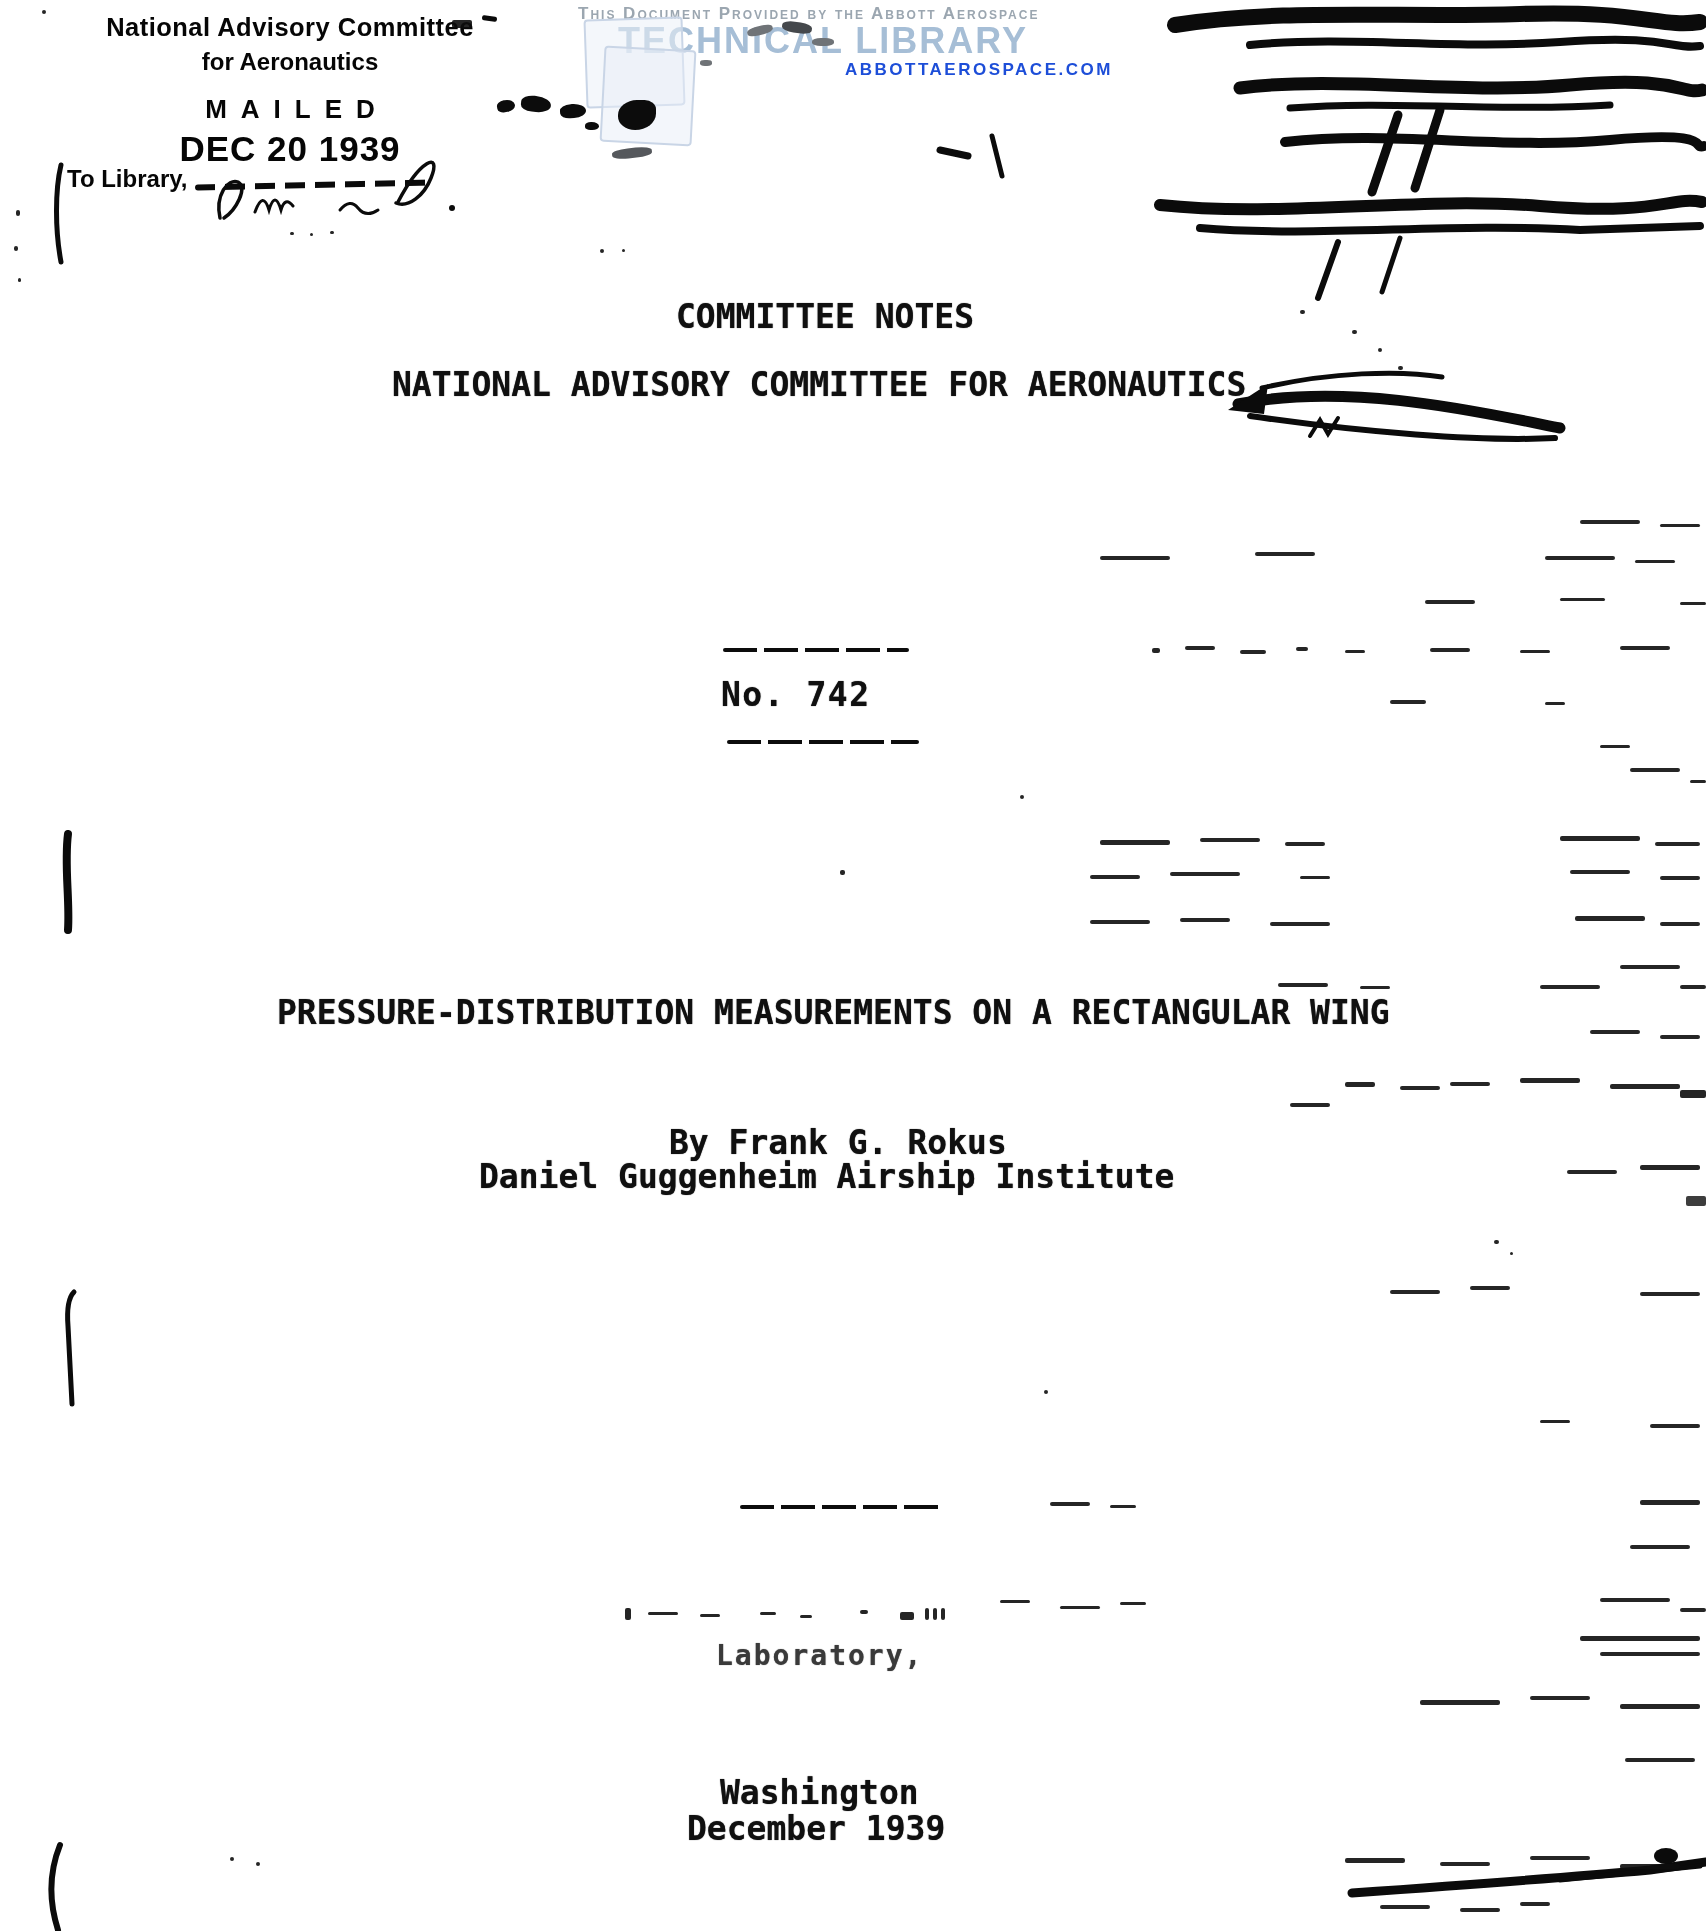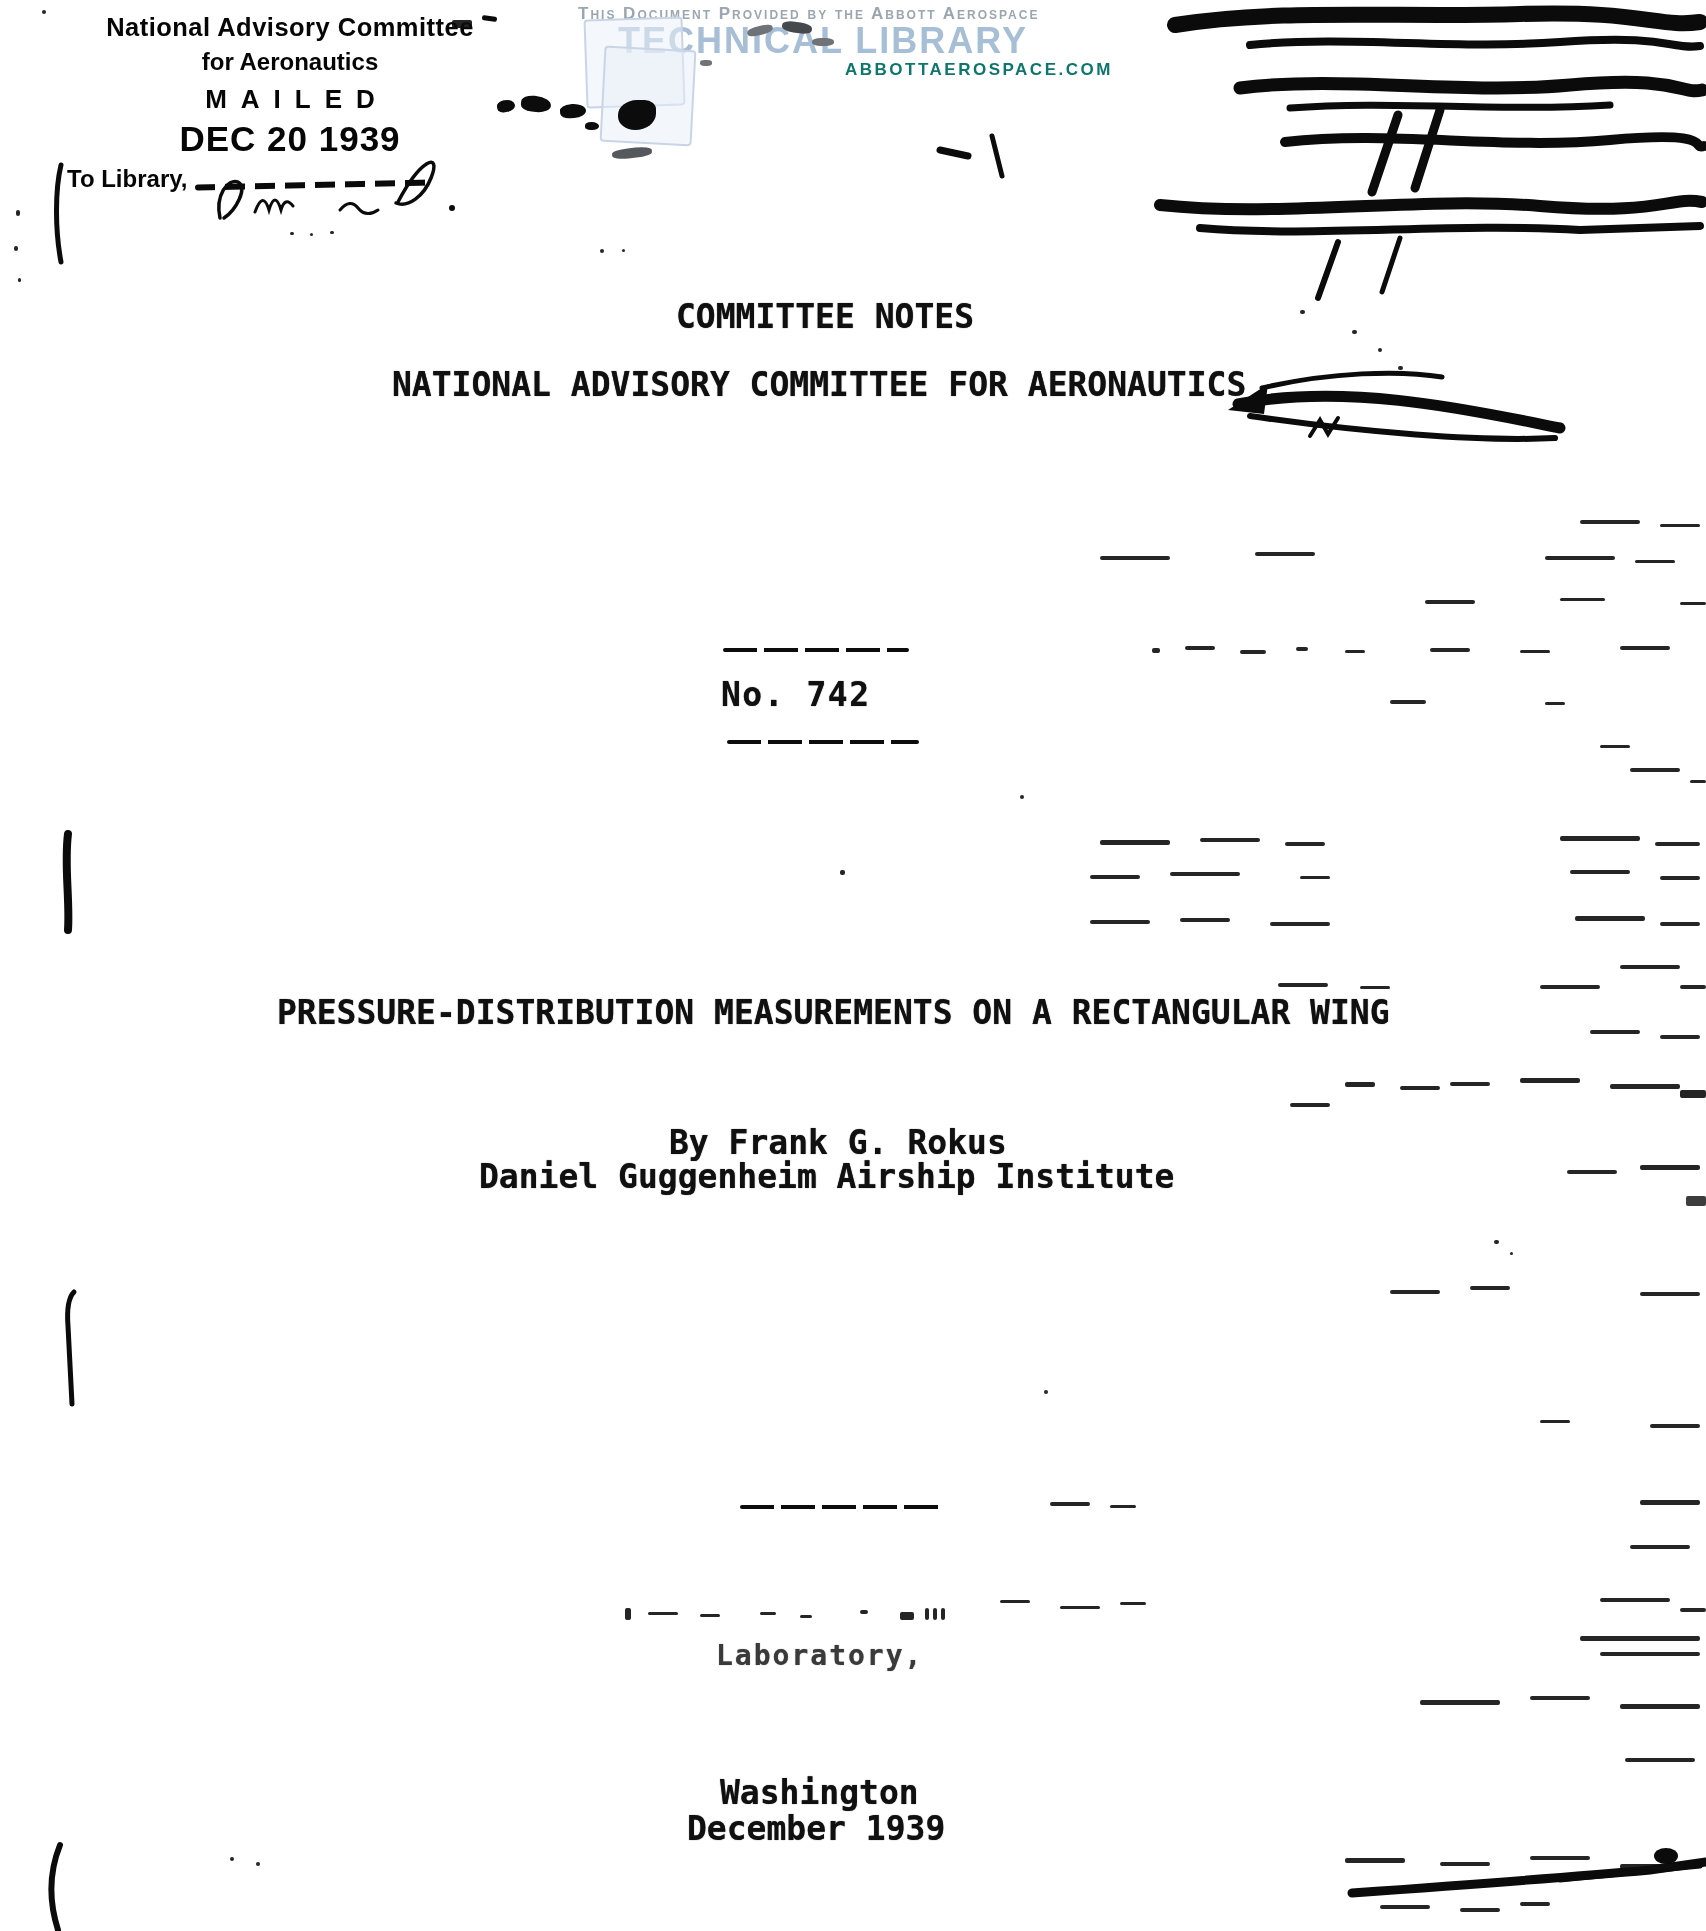--- a/index.html
+++ b/index.html
@@ -6,32 +6,32 @@
   .page{position:relative;width:1706px;height:1931px;background:#ffffff;overflow:hidden;
         font-family:"DejaVu Sans Mono","Liberation Mono",monospace;}
   
   .t{position:absolute;white-space:nowrap;font-weight:bold;color:#101010;
      font-size:33px;line-height:1;text-shadow:0 0 1px rgba(0,0,0,.75);}
   
   .s{font-family:"Liberation Sans","DejaVu Sans",sans-serif;font-weight:bold;color:#060606;}
   .stamp-block{position:absolute;left:96px;top:12px;width:388px;text-align:center;}
   .stamp-l1{font-size:26px;letter-spacing:.5px;transform:scaleX(.98);}
   .stamp-l2{font-size:24px;margin-top:5px;}
-  .stamp-mailed{font-size:26px;letter-spacing:14px;margin-top:8px;text-indent:14px;}
+  .stamp-mailed{font-size:26px;letter-spacing:14px;margin-top:18px;text-indent:14px;}
   .stamp-date{font-size:35px;letter-spacing:1px;margin-top:4px;}
   .to-library{position:absolute;left:67px;top:158px;font-size:24px;margin-top:7px;}
   .sig-dashes{position:absolute;left:195px;top:182px;width:240px;height:6px;transform:rotate(-1.2deg);
      background:repeating-linear-gradient(90deg,#0a0a0a 0 20px,transparent 20px 30px);border-radius:3px;}
   .stamp-tick{position:absolute;left:482px;top:16px;width:15px;height:5px;background:#0a0a0a;border-radius:2px;transform:rotate(8deg);}
   
   .wm-provided{position:absolute;left:578px;top:4px;font-size:17px;letter-spacing:2px;
      font-variant:small-caps;color:#9ba6b0;font-family:"Liberation Sans",sans-serif;font-weight:bold;white-space:nowrap;}
   .wm-title{position:absolute;left:618px;top:20px;font-size:36px;letter-spacing:2px;color:#a6bed6;
      font-family:"Liberation Sans",sans-serif;font-weight:bold;white-space:nowrap;}
-  .wm-site{position:absolute;left:845px;top:60px;font-size:17px;letter-spacing:2.5px;color:#0f766e;
+  .wm-site{position:absolute;left:845px;top:60px;font-size:17px;letter-spacing:2.5px;color:#1d4ed8;
      font-family:"Liberation Sans",sans-serif;font-weight:bold;white-space:nowrap;}
   .wm-sheet{position:absolute;border:2px solid #c9d5e6;background:rgba(235,240,248,.55);border-radius:4px;}
   .blob{position:absolute;background:#0c0c0c;border-radius:45% 55% 50% 40%;}
   .gblob{position:absolute;background:#6f7377;border-radius:40%;}
   
   .rule{position:absolute;height:4px;background:repeating-linear-gradient(90deg,#0c0c0c 0 34px,transparent 34px 41px);border-radius:2px;}
   .faded{opacity:.82;filter:blur(.4px);letter-spacing:2px;font-size:28px;}
   .nz{position:absolute;background:#0d0d0d;border-radius:2px;}
   .ink{position:absolute;left:0;top:0;pointer-events:none;}
 </style>

